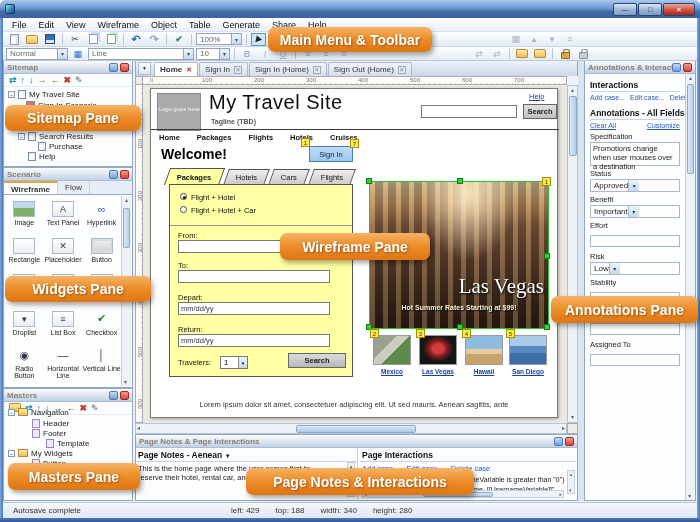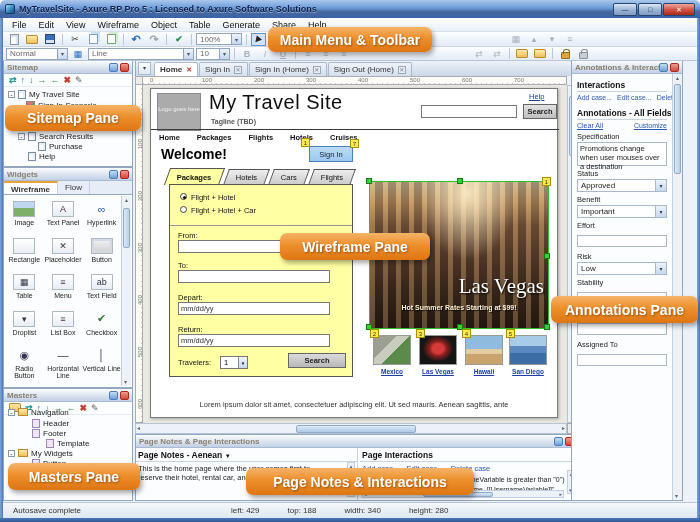--- a/index.html
+++ b/index.html
@@ -139,41 +139,40 @@
   .mini-sb-h{position:absolute;height:8px;background:#EDF2F8;border:1px solid #C2CFE0;font-size:5px;color:#567}
   
   .rp-body{position:absolute;left:0;top:13px;right:10px;bottom:0;padding:3px 5px;overflow:hidden}
   .rp-h{font-size:8.5px;font-weight:bold;color:#111;border-bottom:1px solid #C9D4E2;padding:3px 0 1px;margin-bottom:2px;white-space:nowrap}
   .rp-links{display:flex;gap:5px;font-size:7px;color:#2A58B8;margin-bottom:4px;white-space:nowrap}
   .rp-links2{display:flex;justify-content:space-between;font-size:7px;color:#2A58B8;margin:2px 0 3px}
   .rp-links2 span{text-decoration:underline}
   .rp-label{font-size:7.5px;color:#222;margin:3px 0 1px}
   .rp-input{width:100%;height:12px;border:1px solid #A9B8CC;background:#fff}
   .rp-area{width:100%;height:24px;border:1px solid #A9B8CC;background:#fff;font-size:7.5px;color:#222;line-height:9px;padding:1px 2px}
-  .rp-select{height:13px;border:1px solid #A9B8CC;background:#fff;display:flex;align-items:center;justify-content:space-between;font-size:8px;color:#222;padding-left:3px}
+  .rp-select{height:13px;border:1px solid #A9B8CC;background:#fff;display:flex;align-items:center;font-size:8px;color:#222;padding-left:3px}
   .rp-select .arr{width:11px;height:100%;background:linear-gradient(#EDF3FB,#C6D8EE);border-left:1px solid #A9B8CC;font-size:6px;display:flex;align-items:center;justify-content:center;color:#345}
   .rp-scroll{position:absolute;right:0;top:13px;bottom:0;width:10px;background:#EDF2F8;border-left:1px solid #C2CFE0;font-size:6px;color:#567;text-align:center}
   .splitter{position:absolute;left:578px;top:60px;width:6px;height:441px;background:#D9E4F1;z-index:2}
   
   .statusbar{position:absolute;left:3px;right:3px;top:502px;height:16px;background:linear-gradient(#F5F8FB,#DEE7F2);border-top:1px solid #B9C6D8;display:flex;align-items:center;font-size:8px;color:#333;padding:0 10px;z-index:5}
-  .coords{display:flex;gap:28px;margin-left:150px}
+  .coords{display:flex;gap:16px;margin-left:150px}
   
   .callout{position:absolute;background:linear-gradient(#F5B368,#ED8F2B 45%,#DE7612);border-radius:7px;color:#fff;font-weight:bold;font-size:14px;display:flex;align-items:center;justify-content:center;box-shadow:2px 3px 5px rgba(0,0,0,.35);text-shadow:1px 1px 2px rgba(110,55,0,.65);z-index:90;white-space:nowrap}
 </style>
 </head>
 <body>
 
 <div id="app">
   <div id="frameL" class="frame"></div>
   <div id="frameR" class="frame"></div>
   <div id="frameB" class="frame"></div>
 
   <div class="titlebar">
     <span class="app-icon"></span>
-    <span class="title-text">MyTravelSite - Axure RP Pro 5 : Licensed to Axure Software Solutions</span>
     <span class="win-btns">
       <span class="win-btn">—</span>
       <span class="win-btn">□</span>
       <span class="win-btn close">✕</span>
     </span>
   </div>
 
   <div class="menubar">
     <span class="menu-item">File</span>
     <span class="menu-item">Edit</span>
@@ -317,21 +316,21 @@
       <span>Purchase</span>
     </div>
     <div class="trow" style="left:24px;top:90px">
       <span class="tpage"></span>
       <span>Help</span>
     </div>
   </div>
 
   <div class="pane" style="left:3px;top:167px;width:130px;height:221px">
     <div class="pane-hd">
-      <span>Widgets</span>
+      <span>Scenario</span>
       <span class="pane-btns">
           <span class="pbtn min"></span>
           <span class="pbtn cls"></span>
         </span>
     </div>
     <div class="wtabs">
       <span class="wtab active">Wireframe</span>
       <span class="wtab">Flow</span>
     </div>
     <div class="wgrid">
@@ -624,21 +623,21 @@
       <div class="mini-sb-h" style="left:2px;right:12px;bottom:2px">
         <span style="position:absolute;left:1px">◂</span>
         <span class="hthumb" style="left:60px;width:70px;height:5px;top:1px"></span>
         <span style="position:absolute;right:1px">▸</span>
       </div>
     </div>
   </div>
 
   <div class="splitter"></div>
 
-  <div class="pane" style="left:571px;top:60px;width:112px;height:441px">
+  <div class="pane" style="left:584px;top:60px;width:112px;height:441px">
     <div class="pane-hd">
       <span style="overflow:hidden;white-space:nowrap">Annotations &amp; Interactions</span>
       <span class="pane-btns">
           <span class="pbtn min"></span>
           <span class="pbtn cls"></span>
         </span>
     </div>
     <div class="rp-body">
       <div class="rp-h">Interactions</div>
       <div class="rp-links">
@@ -689,17 +688,18 @@
     <span class="coords">
       <span>left: 429</span>
       <span>top: 188</span>
       <span>width: 340</span>
       <span>height: 280</span>
     </span>
   </div>
 
   <div class="callout" style="left:268px;top:27px;width:164px;height:25px">Main Menu &amp; Toolbar</div>
   <div class="callout" style="left:5px;top:105px;width:136px;height:26px">Sitemap Pane</div>
+  <div class="callout" style="left:5px;top:276px;width:146px;height:26px">Widgets Pane</div>
   <div class="callout" style="left:280px;top:233px;width:150px;height:27px">Wireframe Pane</div>
   <div class="callout" style="left:551px;top:296px;width:147px;height:27px">Annotations Pane</div>
   <div class="callout" style="left:8px;top:463px;width:132px;height:27px">Masters Pane</div>
   <div class="callout" style="left:246px;top:468px;width:228px;height:27px">Page Notes &amp; Interactions</div>
 </div>
 
 </body></html>

